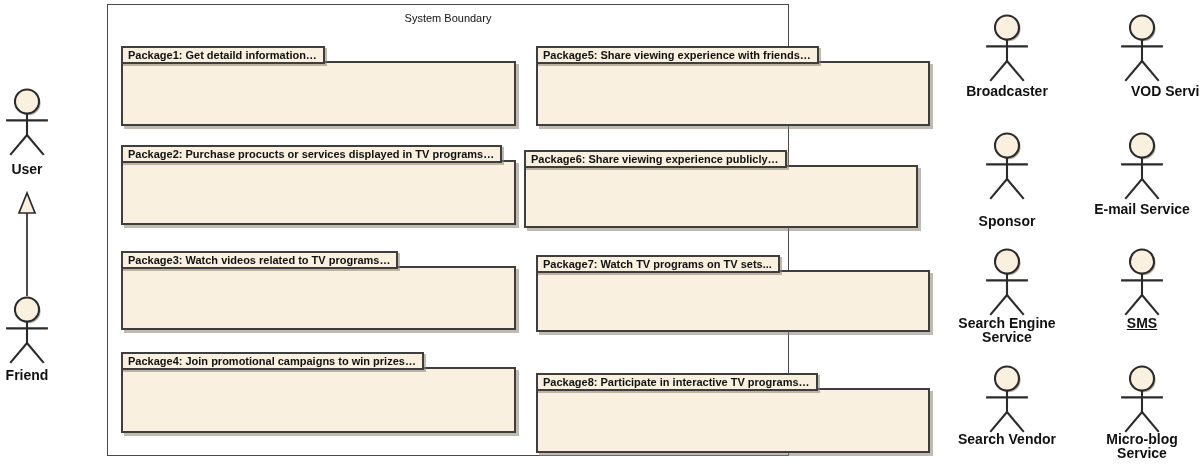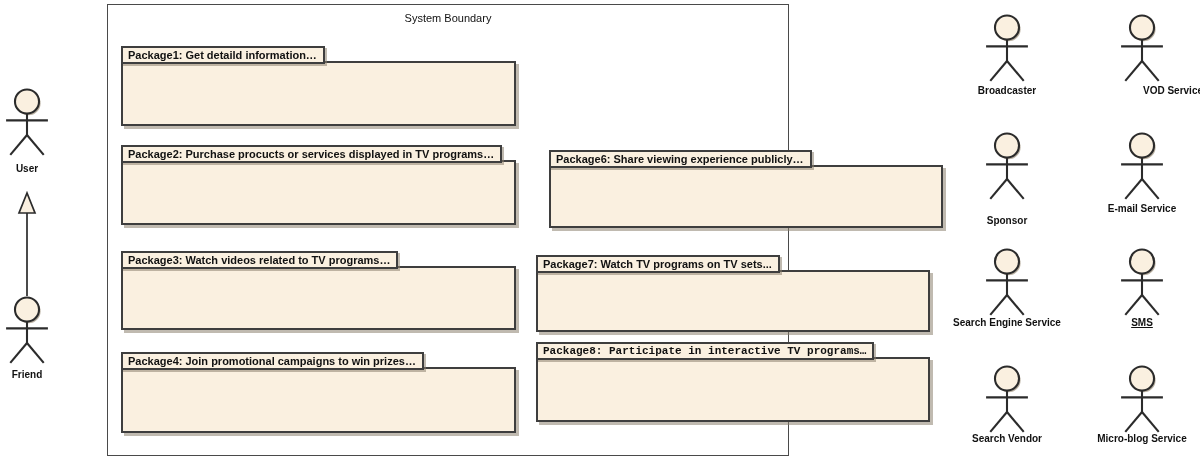--- a/index.html
+++ b/index.html
@@ -23,21 +23,21 @@
     padding:1px 6px 1px 5px;font-size:11px;line-height:12px;font-weight:bold;
     white-space:nowrap;box-shadow:2px 2px 0 var(--shadow);
   }
   .pkg-body{
     position:absolute;left:0;top:16px;z-index:1;
     background:var(--fill);border:2px solid var(--line);
     box-shadow:3px 3px 0 var(--shadow);box-sizing:border-box;
   }
   .actor{position:absolute;}
   .actor-label{
-    position:absolute;font-size:10px;line-height:14px;font-weight:bold;
+    position:absolute;font-size:14px;line-height:14px;font-weight:bold;
     text-align:center;color:#111;
   }
   .conn{position:absolute;}
 </style>
 </head>
 <body>
 
 <div id="canvas">
 
   <div class="boundary">
@@ -54,29 +54,33 @@
   </div>
   <div class="pkg" style="left:113px;top:250px;">
     <div class="pkg-tab">Package3: Watch videos related to TV programs…</div>
     <div class="pkg-body" style="width:395px;height:64px;"></div>
   </div>
   <div class="pkg" style="left:113px;top:351px;">
     <div class="pkg-tab">Package4: Join promotional campaigns to win prizes…</div>
     <div class="pkg-body" style="width:395px;height:66px;"></div>
   </div>
 
-  <div class="pkg" style="left:541px;top:149px;">
+  <div class="pkg" style="left:528px;top:45px;">
+    <div class="pkg-tab">Package5: Share viewing experience with friends…</div>
+    <div class="pkg-body" style="width:394px;height:65px;"></div>
+  </div>
+  <div class="pkg" style="left:516px;top:149px;">
     <div class="pkg-tab">Package6: Share viewing experience publicly…</div>
     <div class="pkg-body" style="width:394px;height:63px;"></div>
   </div>
   <div class="pkg" style="left:528px;top:254px;text-align:right;">
     <div class="pkg-tab">Package7: Watch TV programs on TV sets...</div>
     <div class="pkg-body" style="width:394px;height:62px;"></div>
   </div>
-  <div class="pkg" style="left:528px;top:341px;font-family:Liberation Mono, monospace;">
+  <div class="pkg" style="left:528px;top:372px;">
     <div class="pkg-tab">Package8: Participate in interactive TV programs…</div>
     <div class="pkg-body" style="width:394px;height:65px;"></div>
   </div>
 
   <div class="actor" style="left:4px;top:88px;">
     <svg width="46" height="69" viewBox="0 0 44 66">
       <circle cx="23.5" cy="14.5" r="11.5" fill="#b9b0a1" stroke="none"></circle>
       <circle cx="22" cy="13" r="11.5" fill="#FAF0E0" stroke="#2B2B2B" stroke-width="2"></circle>
       <line x1="22" y1="24.5" x2="22" y2="45" stroke="#2B2B2B" stroke-width="2"></line>
       <line x1="2" y1="31" x2="42" y2="31" stroke="#2B2B2B" stroke-width="2"></line>

